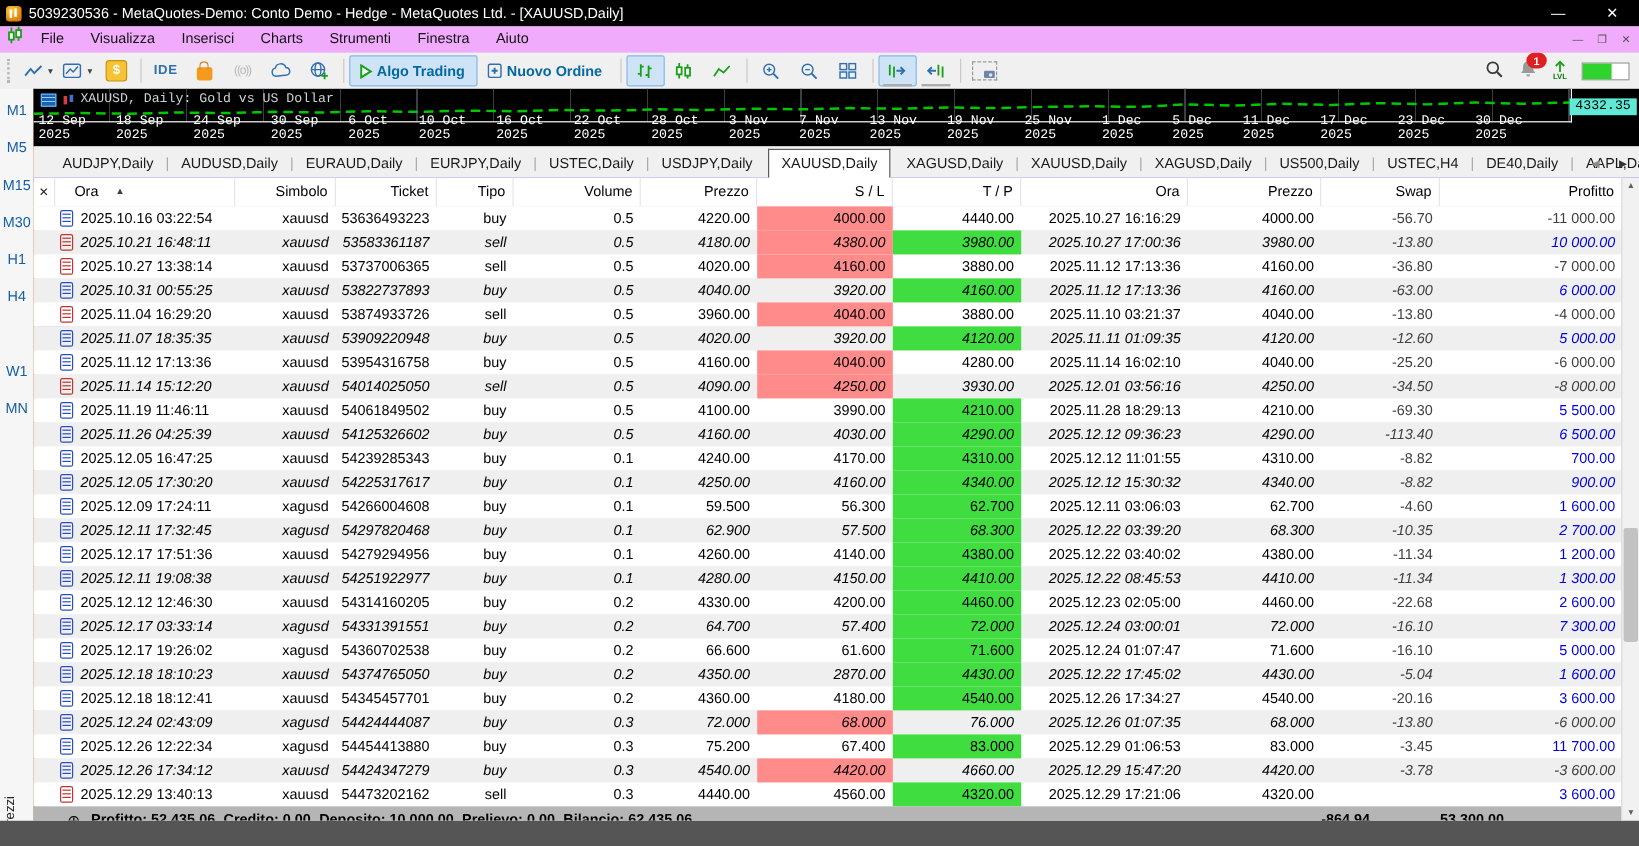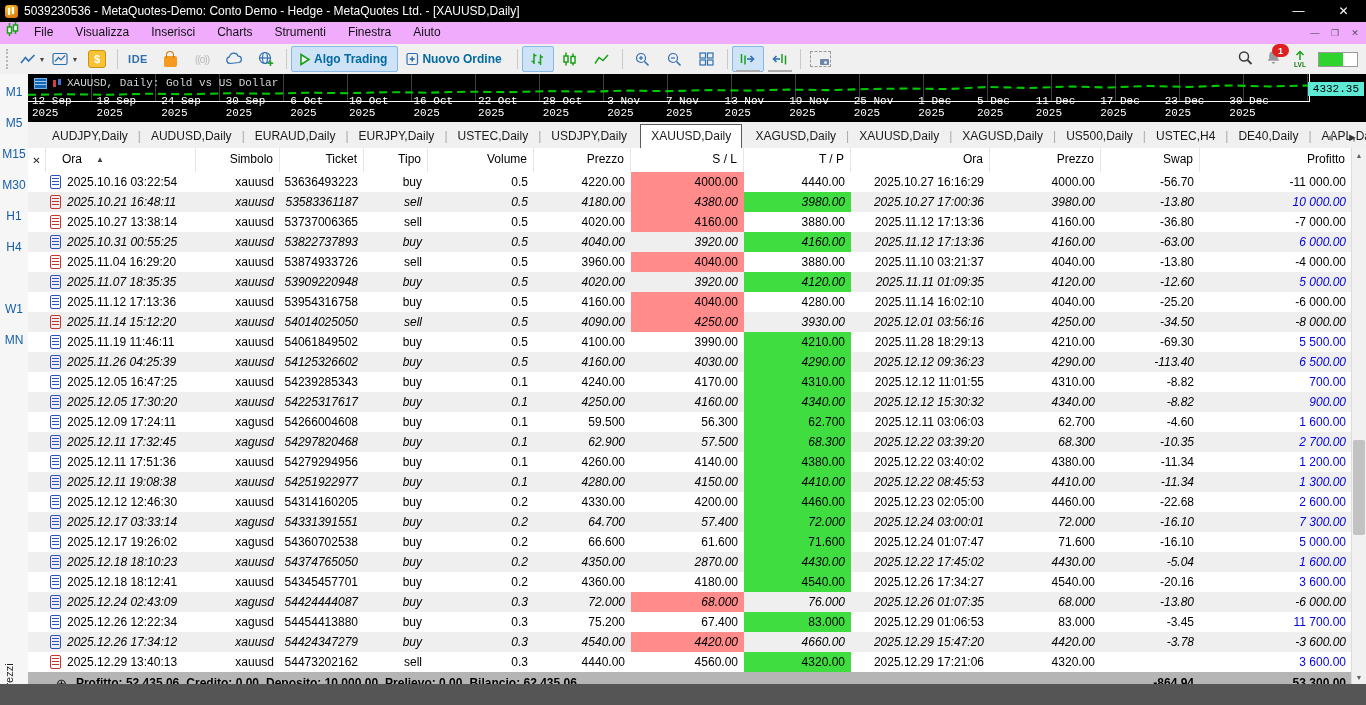--- a/index.html
+++ b/index.html
@@ -102,28 +102,28 @@
   .cell.r{text-align:right;padding-right:6px;}
   .c-ora{display:flex;align-items:center;padding-left:4px;}
   .doc-icon{display:inline-block;width:9px;height:12px;border:1px solid;border-radius:2px;
             margin-right:6px;position:relative;flex:none;}
   .doc-icon.buy{color:#2b50bd;border-color:#2b50bd;}
   .doc-icon.sell{color:#c03434;border-color:#c03434;}
   .doc-icon::before{content:"";position:absolute;left:1px;right:1px;top:2px;height:1px;background:currentColor;
                     box-shadow:0 3px 0 currentColor,0 6px 0 currentColor;}
   .hit-sl{background:#ff8b8b;}
   .hit-tp{background:#3fdd3f;}
-  .neg{color:#000000;}
+  .neg{color:#404040;}
   .pos{color:#0000dc;}
   
   .summary{position:absolute;top:672px;left:28px;width:1324px;height:22px;background:#b5b5b5;
            display:grid;grid-template-columns:var(--cols);font-weight:bold;}
   .sum-left{grid-column:1/12;display:flex;align-items:center;padding-left:28px;gap:7px;white-space:nowrap;}
   .sum-plus{font-weight:normal;font-size:13px;margin-right:2px;}
-  .sum-cell{grid-column:span 1;text-align:right;line-height:22px;padding-right:6px;}
+  .sum-cell{grid-column:span 1;line-height:22px;padding-right:6px;}
   
   .partial{position:absolute;top:696px;height:14px;background:#fff;border:1px solid #2a2a2a;}
   
   .vscroll{position:absolute;top:148px;right:0;width:14px;bottom:0;background:#f1f1f1;border-left:1px solid #dcdcdc;}
   .varr{position:absolute;left:0;width:14px;height:14px;display:flex;align-items:center;justify-content:center;
         font-size:7px;color:#606060;}
   .varr.up{top:0;}
   .varr.down{bottom:0;}
   .vthumb{position:absolute;left:1px;width:12px;top:292px;height:95px;background:#c2c2c2;border-radius:2px;}
 </style>
@@ -690,21 +690,21 @@
         <div class="cell r hit-tp">68.300</div>
         <div class="cell r">2025.12.22 03:39:20</div>
         <div class="cell r">68.300</div>
         <div class="cell r neg">-10.35</div>
         <div class="cell r pos">2 700.00</div>
       </div>
       <div class="trow">
         <div class="cell"></div>
         <div class="cell c-ora">
           <span class="doc-icon buy"></span>
-          <span>2025.12.11 17:51:36</span>
+          <span>2025.12.17 17:51:36</span>
         </div>
         <div class="cell r">xauusd</div>
         <div class="cell r">54279294956</div>
         <div class="cell r">buy</div>
         <div class="cell r">0.1</div>
         <div class="cell r">4260.00</div>
         <div class="cell r">4140.00</div>
         <div class="cell r hit-tp">4380.00</div>
         <div class="cell r">2025.12.22 03:40:02</div>
         <div class="cell r">4380.00</div>

